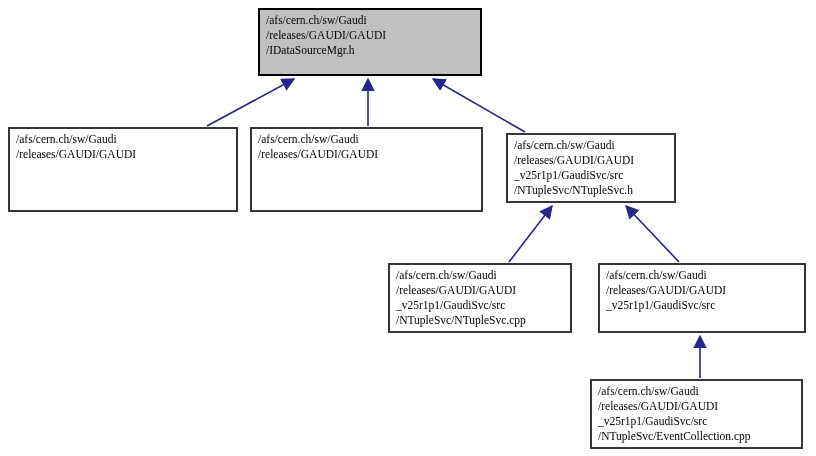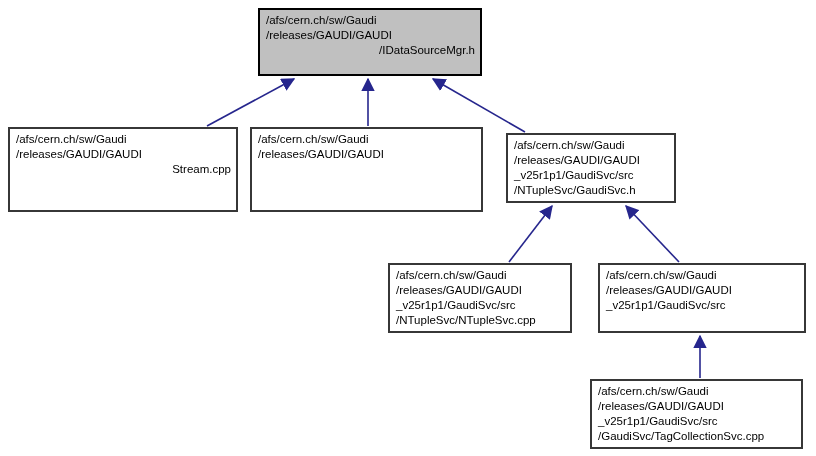--- a/index.html
+++ b/index.html
@@ -7,20 +7,21 @@
     padding: 0;
     background: #ffffff;
     font-family: "Liberation Sans", "DejaVu Sans", sans-serif;
   }
   #graph-canvas {
     position: relative;
     width: 816px;
     height: 456px;
     background: #ffffff;
     overflow: hidden;
+    font-family: Liberation Serif, serif;
   }
   #edge-layer {
     position: absolute;
     left: 0;
     top: 0;
     width: 816px;
     height: 456px;
     pointer-events: none;
   }
   .node {
@@ -33,21 +34,21 @@
     line-height: 15px;
     padding: 3px 5px 2px 6px;
     white-space: nowrap;
     cursor: pointer;
   }
   .node.root {
     background: #c0c0c0;
     border-color: #000000;
   }
   .node .ln { text-align: left; }
-  .node .ln.c { text-align: right; }
+  .node .ln.c { text-align: left; }
 
   
   .n0 { left: 258px; top: 8px;   width: 224px; height: 68px; }
   .n1 { left: 8px;   top: 127px; width: 230px; height: 85px; }
   .n2 { left: 250px; top: 127px; width: 233px; height: 85px; }
   .n3 { left: 506px; top: 133px; width: 170px; height: 70px; }
   .n4 { left: 388px; top: 263px; width: 184px; height: 70px; }
   .n5 { left: 598px; top: 263px; width: 208px; height: 70px; }
   .n6 { left: 590px; top: 379px; width: 213px; height: 70px; }
 </style>
@@ -72,48 +73,47 @@
 
   <div class="node root n0">
     <div class="ln">/afs/cern.ch/sw/Gaudi</div>
     <div class="ln">/releases/GAUDI/GAUDI</div>
     <div class="ln c">/IDataSourceMgr.h</div>
   </div>
 
   <div class="node n1">
     <div class="ln">/afs/cern.ch/sw/Gaudi</div>
     <div class="ln">/releases/GAUDI/GAUDI</div>
-    <div class="ln c">Stream.cpp</div>
   </div>
 
   <div class="node n2">
     <div class="ln">/afs/cern.ch/sw/Gaudi</div>
     <div class="ln">/releases/GAUDI/GAUDI</div>
   </div>
 
   <div class="node n3">
     <div class="ln">/afs/cern.ch/sw/Gaudi</div>
     <div class="ln">/releases/GAUDI/GAUDI</div>
     <div class="ln">_v25r1p1/GaudiSvc/src</div>
-    <div class="ln">/NTupleSvc/GaudiSvc.h</div>
+    <div class="ln">/NTupleSvc/NTupleSvc.h</div>
   </div>
 
   <div class="node n4">
     <div class="ln">/afs/cern.ch/sw/Gaudi</div>
     <div class="ln">/releases/GAUDI/GAUDI</div>
     <div class="ln">_v25r1p1/GaudiSvc/src</div>
     <div class="ln">/NTupleSvc/NTupleSvc.cpp</div>
   </div>
 
   <div class="node n5">
     <div class="ln">/afs/cern.ch/sw/Gaudi</div>
     <div class="ln">/releases/GAUDI/GAUDI</div>
     <div class="ln">_v25r1p1/GaudiSvc/src</div>
   </div>
 
   <div class="node n6">
     <div class="ln">/afs/cern.ch/sw/Gaudi</div>
     <div class="ln">/releases/GAUDI/GAUDI</div>
     <div class="ln">_v25r1p1/GaudiSvc/src</div>
-    <div class="ln">/GaudiSvc/TagCollectionSvc.cpp</div>
+    <div class="ln">/NTupleSvc/EventCollection.cpp</div>
   </div>
 
 </div>
 
 </body></html>

